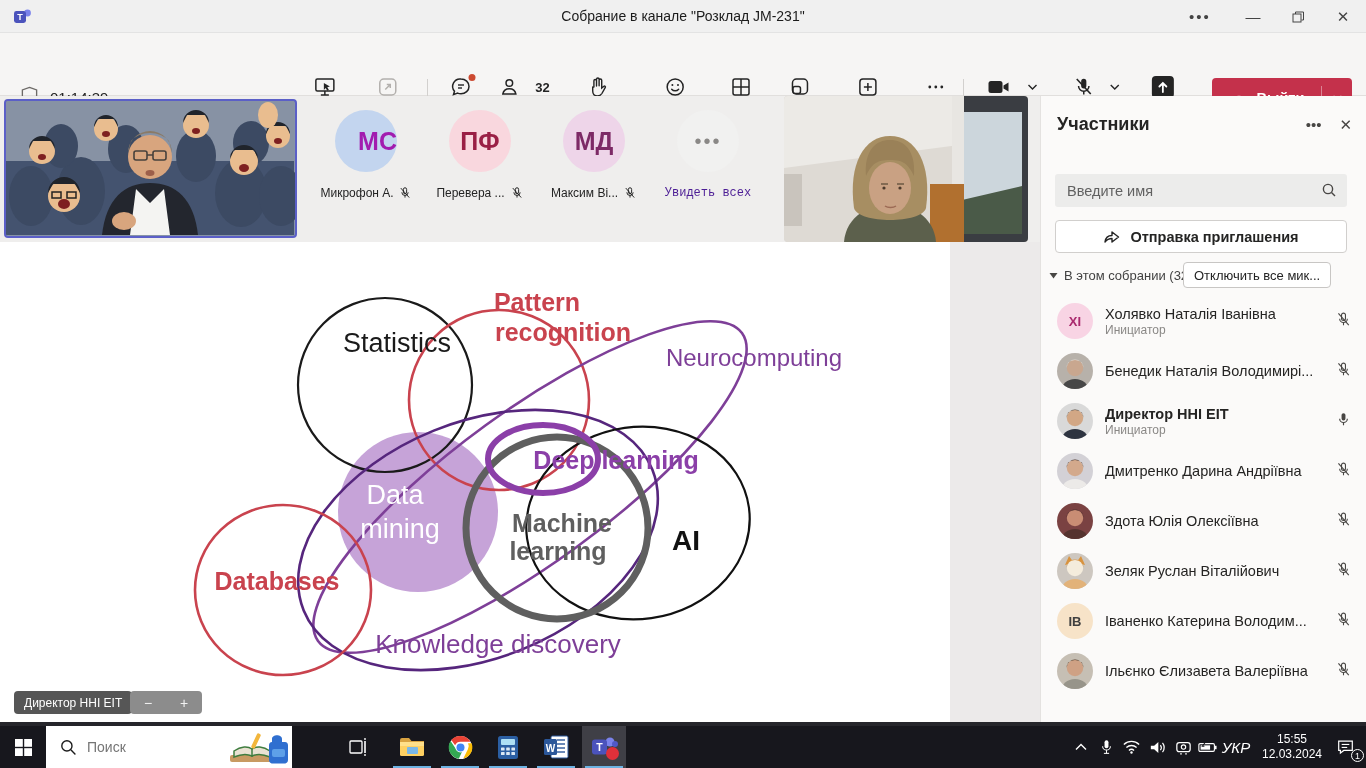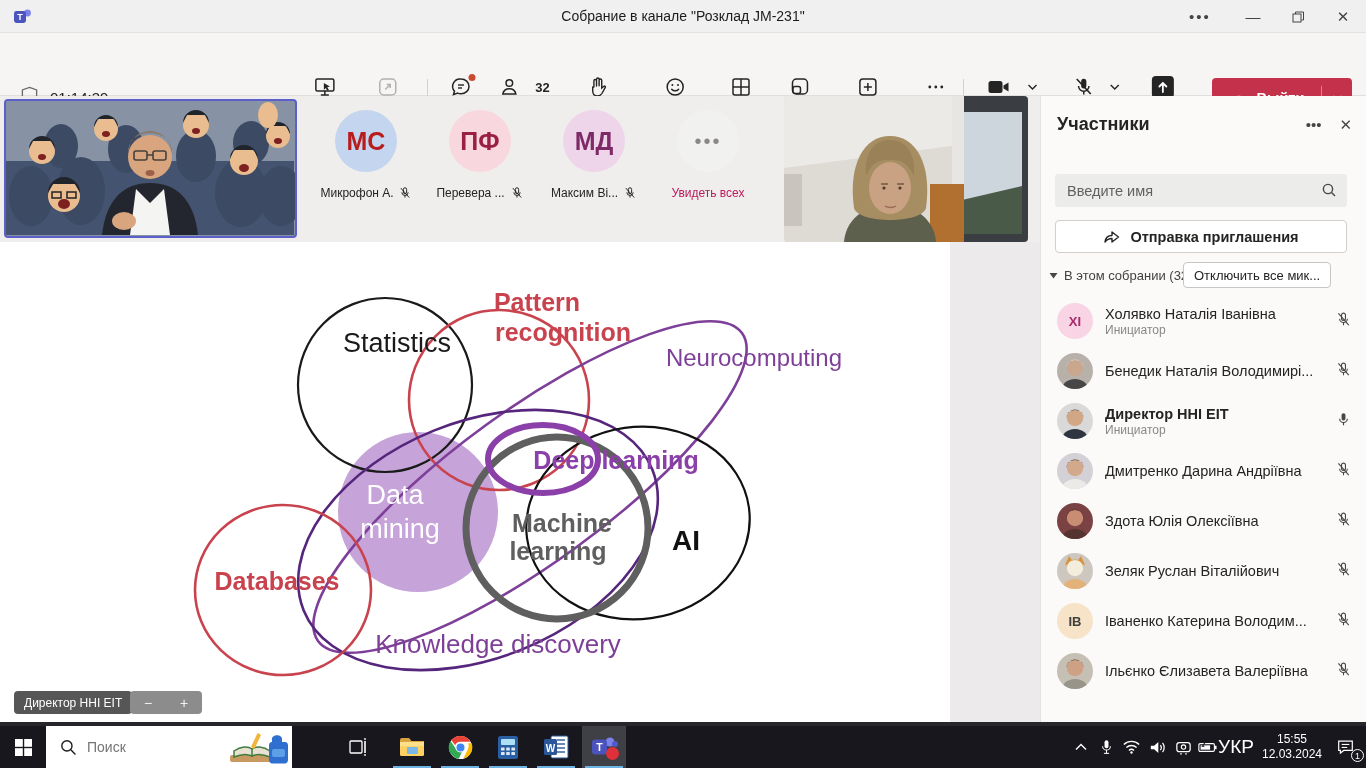--- a/index.html
+++ b/index.html
@@ -38,21 +38,21 @@
 
   
   .strip { position:absolute; left:0; top:96px; width:1040px; height:146px; background:#efeeed; }
   .presenter-tile { position:absolute; left:4px; top:3px; width:293px; height:139px; border:2.5px solid #5b5fc7; border-radius:4px; overflow:hidden; background:#8794a6; cursor:pointer; }
   .webcam-tile { position:absolute; left:784px; top:0px; width:244px; height:146px; border-radius:4px; overflow:hidden; background:#d8d4cf; cursor:pointer; }
   .avatars { position:absolute; left:318px; top:14px; display:flex; }
   .av-item { width:96px; margin-right:18px; display:flex; flex-direction:column; align-items:center; cursor:pointer; }
   .av-circle { width:62px; height:62px; border-radius:50%; display:flex; align-items:center; justify-content:center; font-size:25px; font-weight:bold; }
   .av-label-row { margin-top:14px; display:flex; align-items:center; gap:5px; color:#242424; }
   .av-label { font-size:12px; max-width:72px; overflow:hidden; white-space:nowrap; }
-  .av-item[data-dim="true"] .av-label { color:#be185d; max-width:90px; }
+  .av-item[data-dim="true"] .av-label { color:#4c1d95; max-width:90px;font-family:Liberation Mono, monospace; }
   .av-dots { font-size:20px; letter-spacing:2px; color:#8a8886; font-weight:normal; }
 
   
   .stage { position:absolute; left:0; top:242px; width:950px; height:480px; background:#fff; }
   .venn { position:absolute; left:140px; top:28px; }
   .venn text { font-family:"Liberation Sans",sans-serif; }
   .stage-pill { position:absolute; left:14px; top:449px; height:23px; padding:0 10px; background:#565656; color:#fff; font-size:12px; border-radius:4px; display:flex; align-items:center; }
   .zoom-pill { position:absolute; left:130px; top:449px; width:72px; height:23px; background:#8c8c8c; border-radius:4px; display:flex; align-items:center; justify-content:space-around; color:#f2f2f2; font-size:14px; }
   .zoom-pill span { cursor:pointer; line-height:1; }
 
@@ -87,21 +87,21 @@
   .taskbar { position:absolute; left:0; top:726px; width:1366px; height:42px; background:#17171d; }
   .tb-start { position:absolute; left:0; top:0; width:46px; height:42px; display:flex; align-items:center; justify-content:center; cursor:pointer; }
   .tb-search { position:absolute; left:46px; top:0; width:246px; height:42px; background:#fff; display:flex; align-items:center; cursor:text; }
   .tb-search input { border:none; outline:none; font-size:14px; color:#333; width:120px; font-family:inherit; }
   .tb-search .mag { margin:0 10px 0 14px; color:#1b1b1b; }
   .tb-art { position:absolute; right:2px; top:3px; }
   .tb-icon { position:absolute; top:0; width:44px; height:42px; display:flex; align-items:center; justify-content:center; cursor:pointer; }
   .tb-under { position:absolute; bottom:0; left:3px; right:3px; height:2.5px; background:#6cb2e2; }
   .tb-teams-bg { background:#3f3f46; }
   .tray { position:absolute; top:0; height:42px; display:flex; align-items:center; justify-content:center; color:#fff; cursor:pointer; }
-  .tray-lang { font-size:19px; }
+  .tray-lang { font-size:15px;font-style:italic; }
   .tray-clock { flex-direction:column; font-size:12px; line-height:15px; text-align:center; }
   .badge1 { position:absolute; right:-4px; bottom:6px; width:13px; height:13px; border:1px solid #fff; border-radius:50%; font-size:9px; display:flex; align-items:center; justify-content:center; background:#17171d; }
 
   svg { overflow:visible; }
 </style>
 </head>
 <body>
 
 <div class="screen">
 
@@ -344,21 +344,21 @@
           <line x1="141" y1="54" x2="147" y2="54" stroke="#47413c" stroke-width="1.6"></line>
           <ellipse cx="144" cy="72" rx="4.5" ry="3" fill="#9c5f4a"></ellipse>
           <ellipse cx="118" cy="120" rx="12" ry="9" fill="#d8a57e"></ellipse>
         </g>
       </svg>
     </div>
 
     <div class="avatars">
 
     <div class="av-item">
-          <div class="av-circle" style="background: rgb(195, 213, 239); color: #b91c1c;">
+          <div class="av-circle" style="background: rgb(195, 213, 239); color: #a21caf; justify-content: flex-end;">
             <span>МС</span>
 
           </div>
           <div class="av-label-row">
             <span class="av-label">Микрофон А...</span>
             <svg width="14" height="14" viewBox="0 0 20 20" style="color:#242424">
               <path d="M10 2.5a2.3 2.3 0 0 1 2.3 2.3v4a2.3 2.3 0 0 1-4.6 0v-4A2.3 2.3 0 0 1 10 2.5z" fill="none" stroke="currentColor" stroke-width="1.4"></path>
               <path d="M5.5 9a4.5 4.5 0 0 0 9 0" fill="none" stroke="currentColor" stroke-width="1.4"></path>
               <line x1="10" y1="13.5" x2="10" y2="16.5" stroke="currentColor" stroke-width="1.4"></line>
               <line x1="4" y1="3" x2="16" y2="16.5" stroke="currentColor" stroke-width="1.4"></line>

